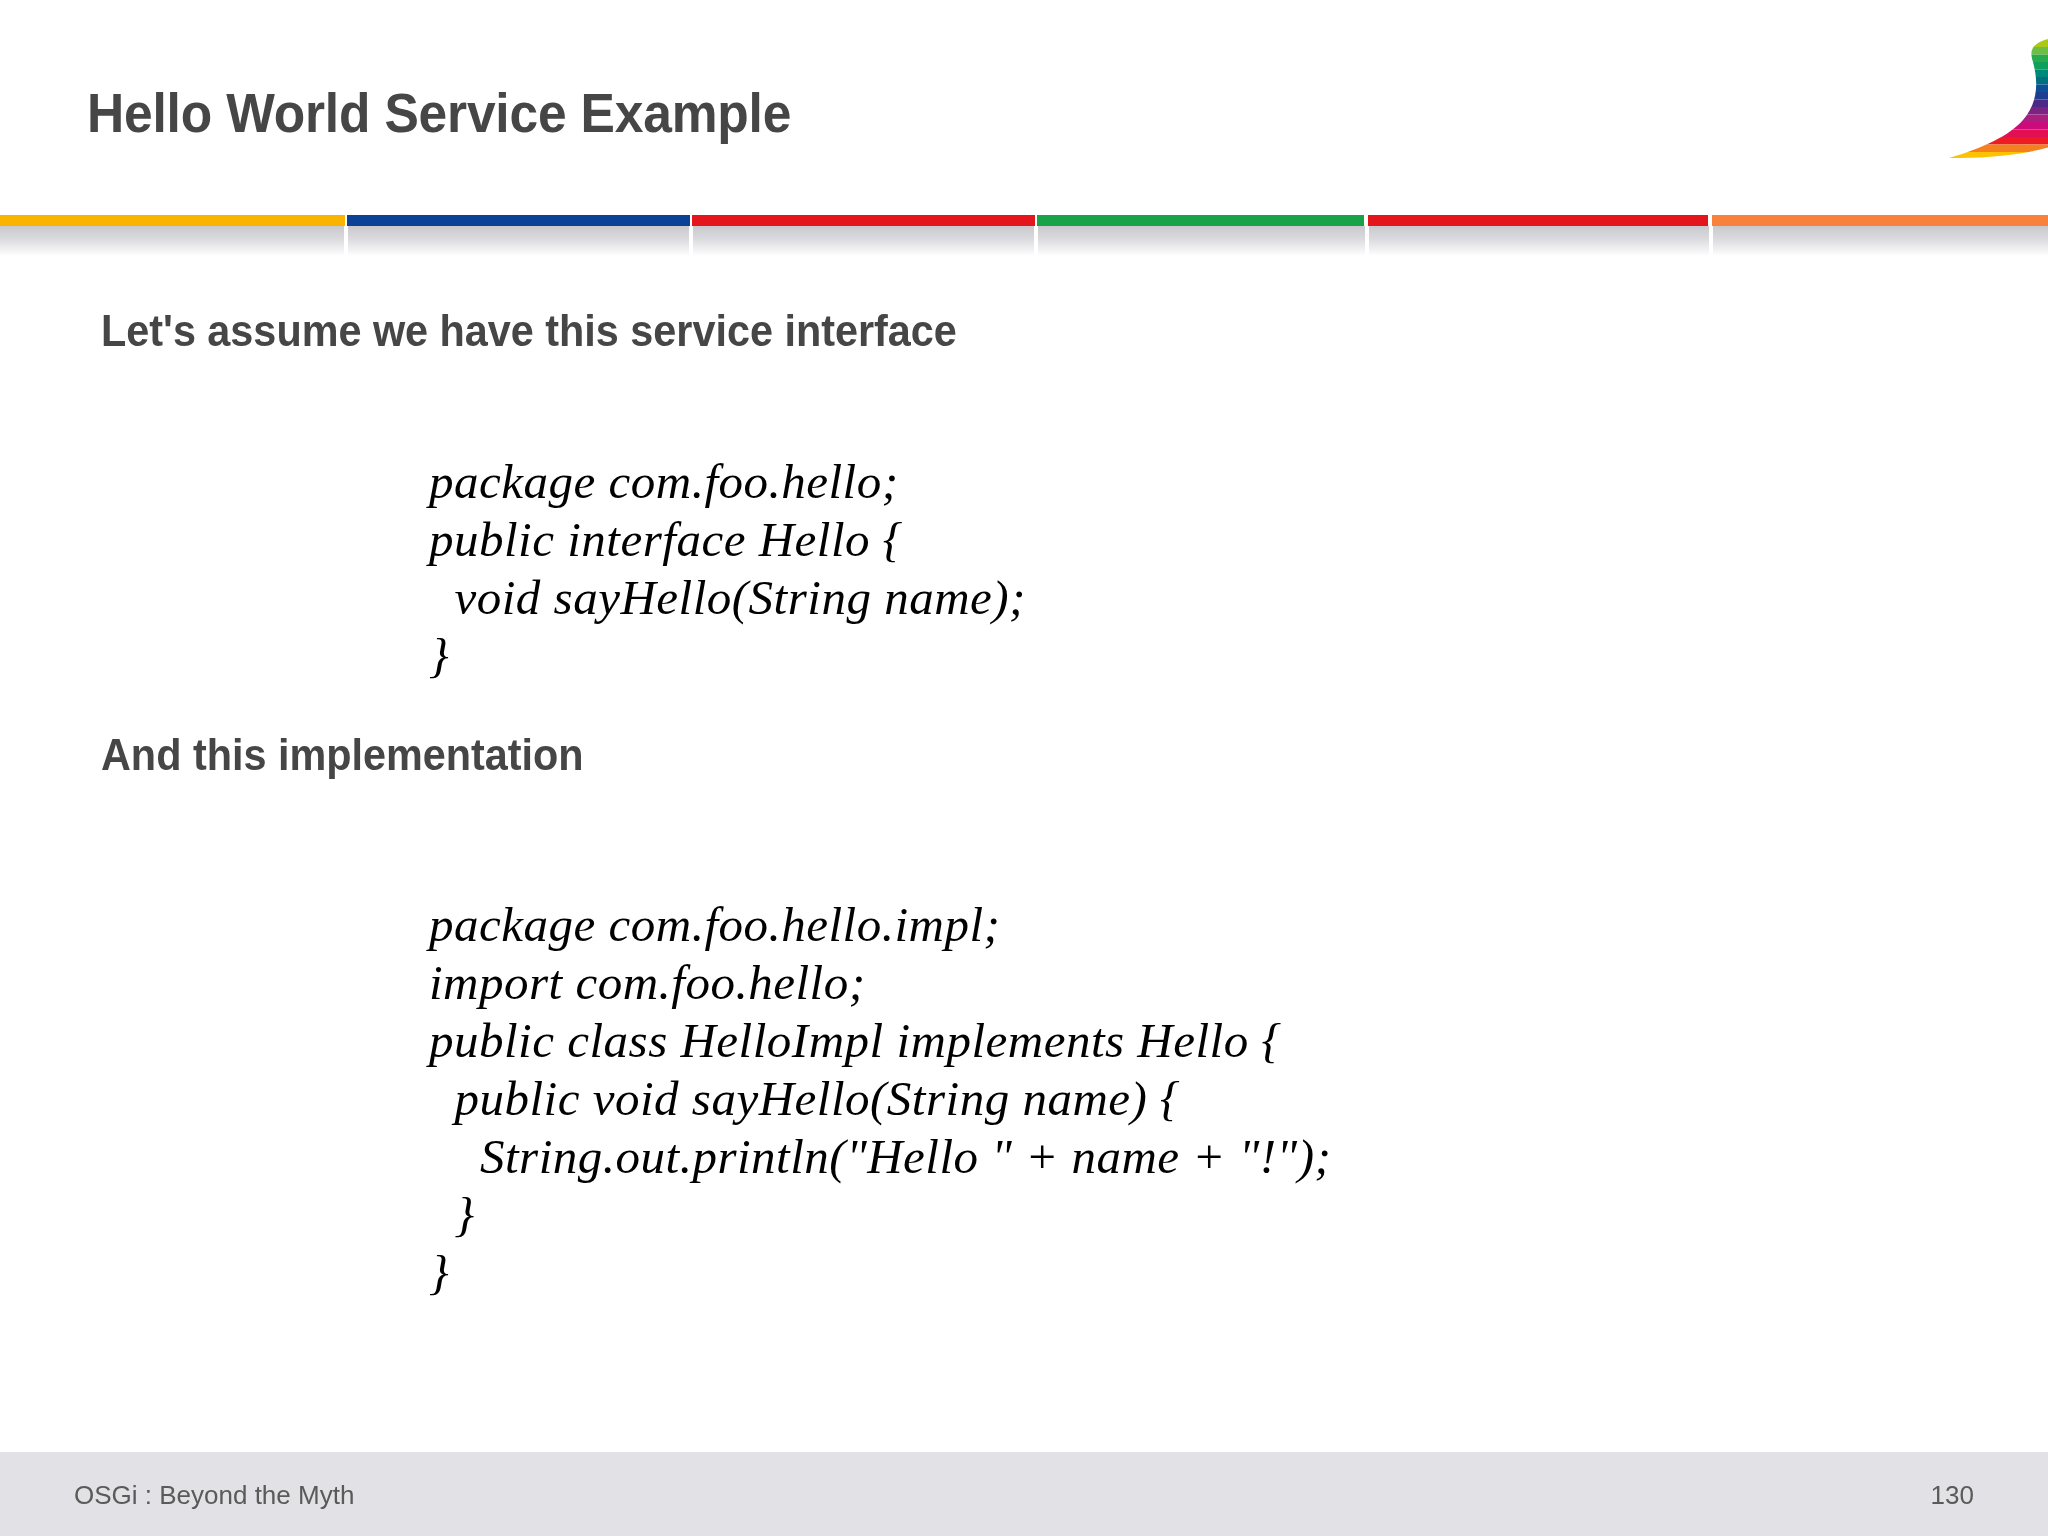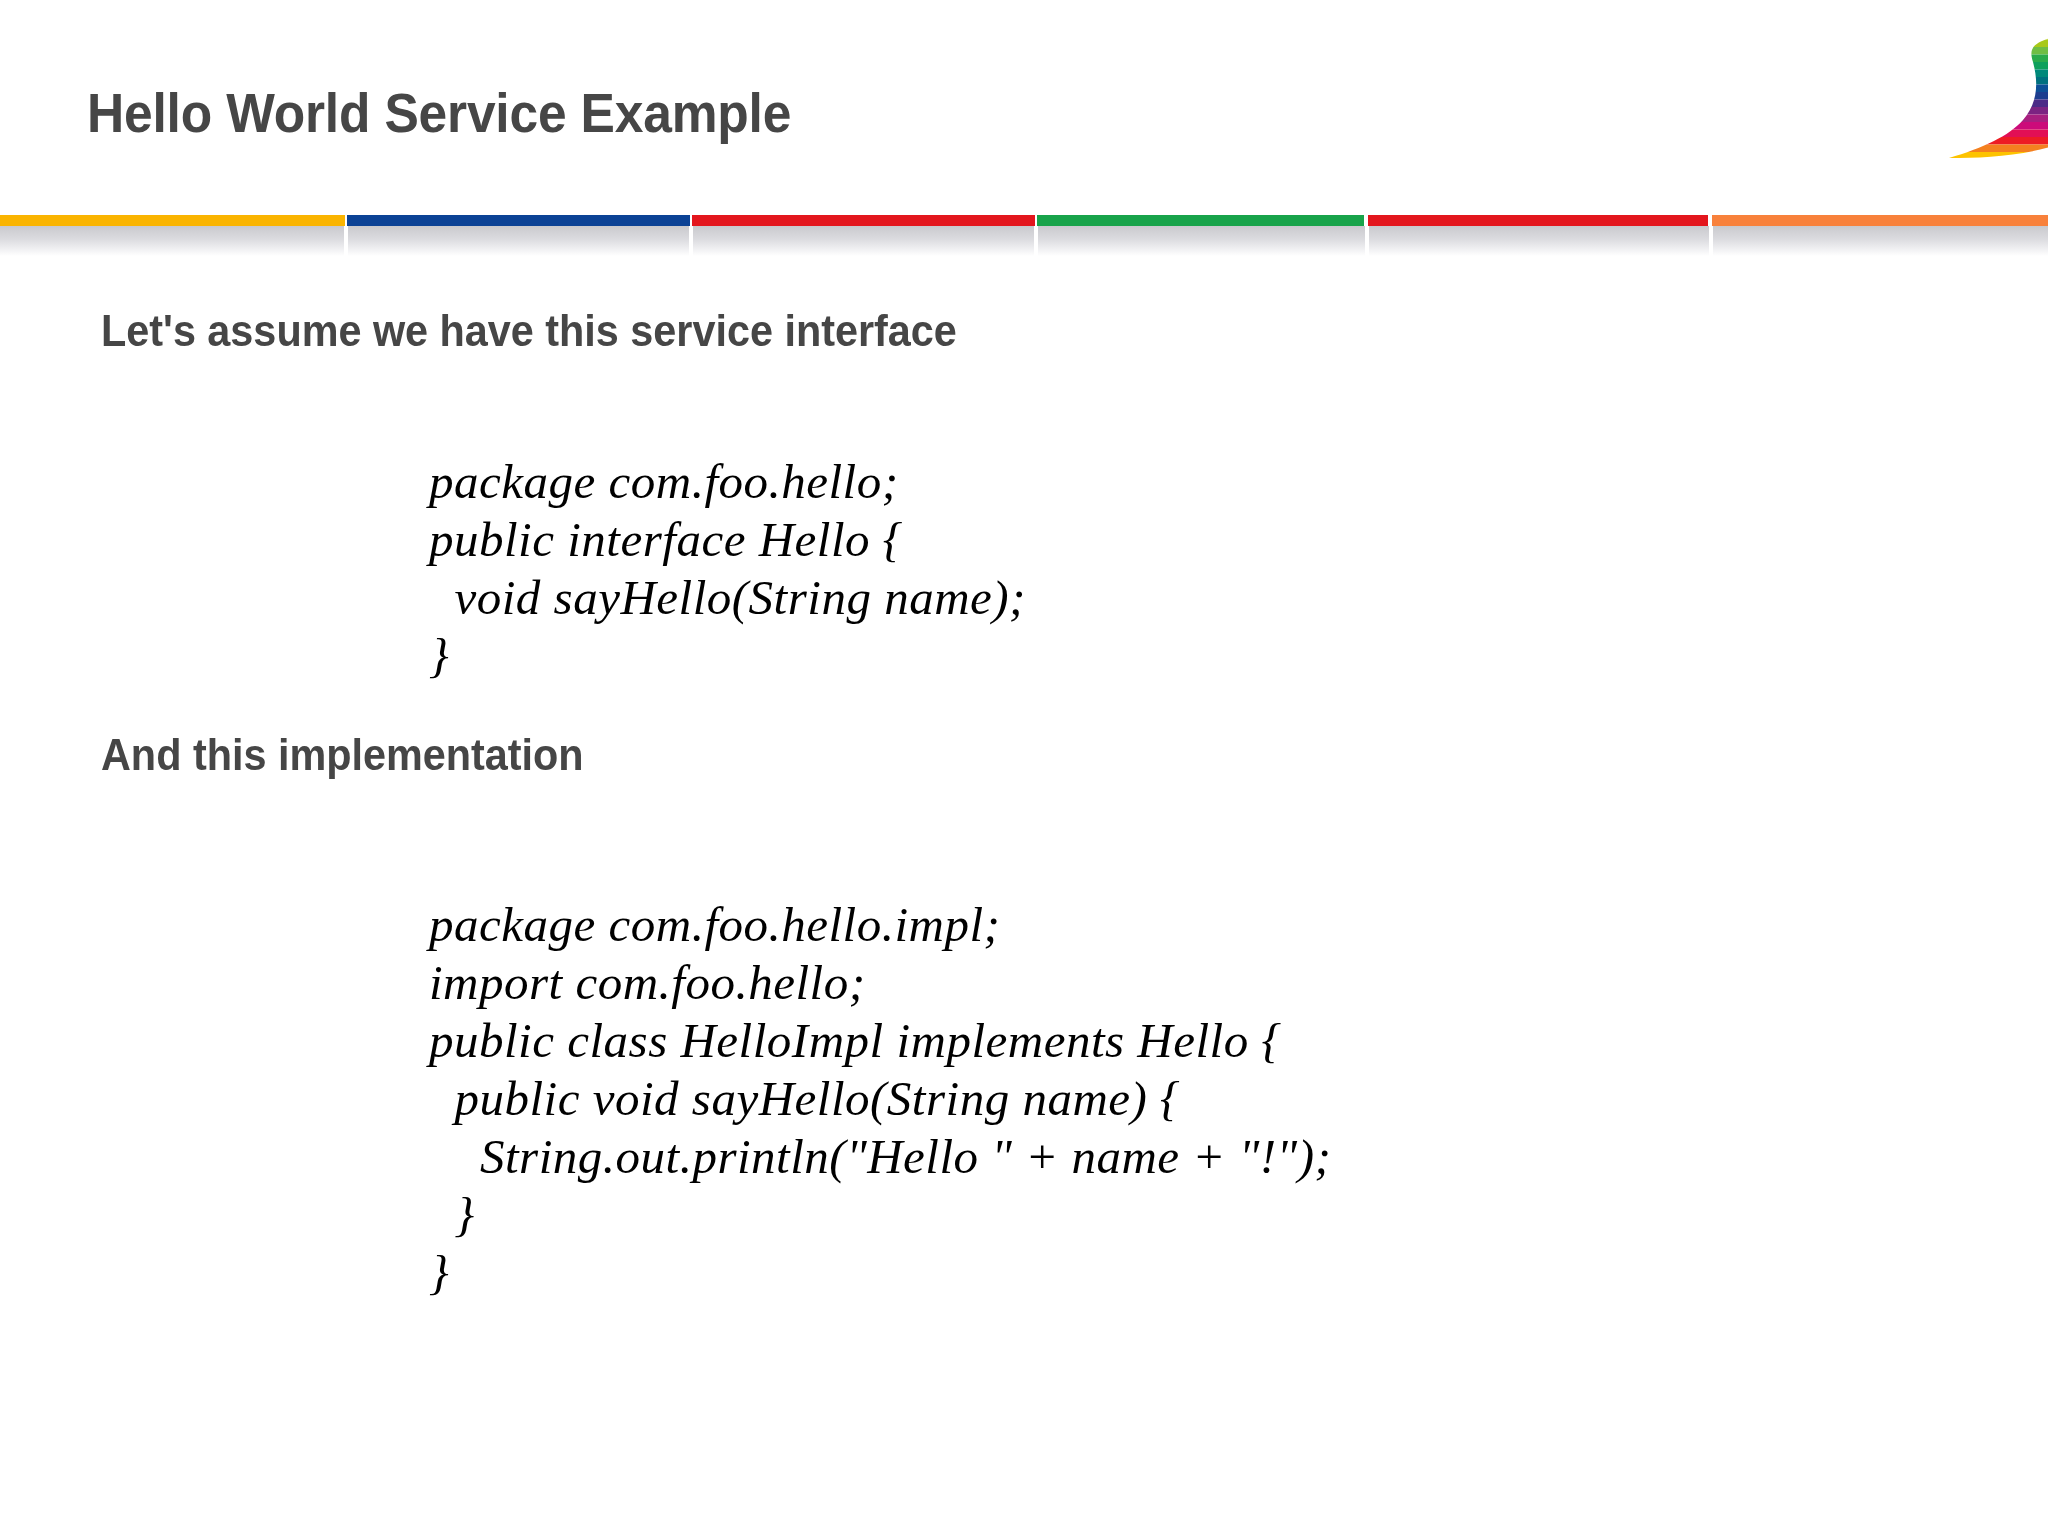--- a/index.html
+++ b/index.html
@@ -240,14 +240,18 @@
 
     <pre class="code code-2">package com.foo.hello.impl;
 import com.foo.hello;
 public class HelloImpl implements Hello {
   public void sayHello(String name) {
     String.out.println("Hello " + name + "!");
   }
 }</pre>
   </div>
 
+  <div class="footer">
+    <div class="footer-text footer-left">OSGi : Beyond the Myth</div>
+    <div class="footer-text footer-right">130</div>
+  </div>
 
 </div>
 
 </body></html>

